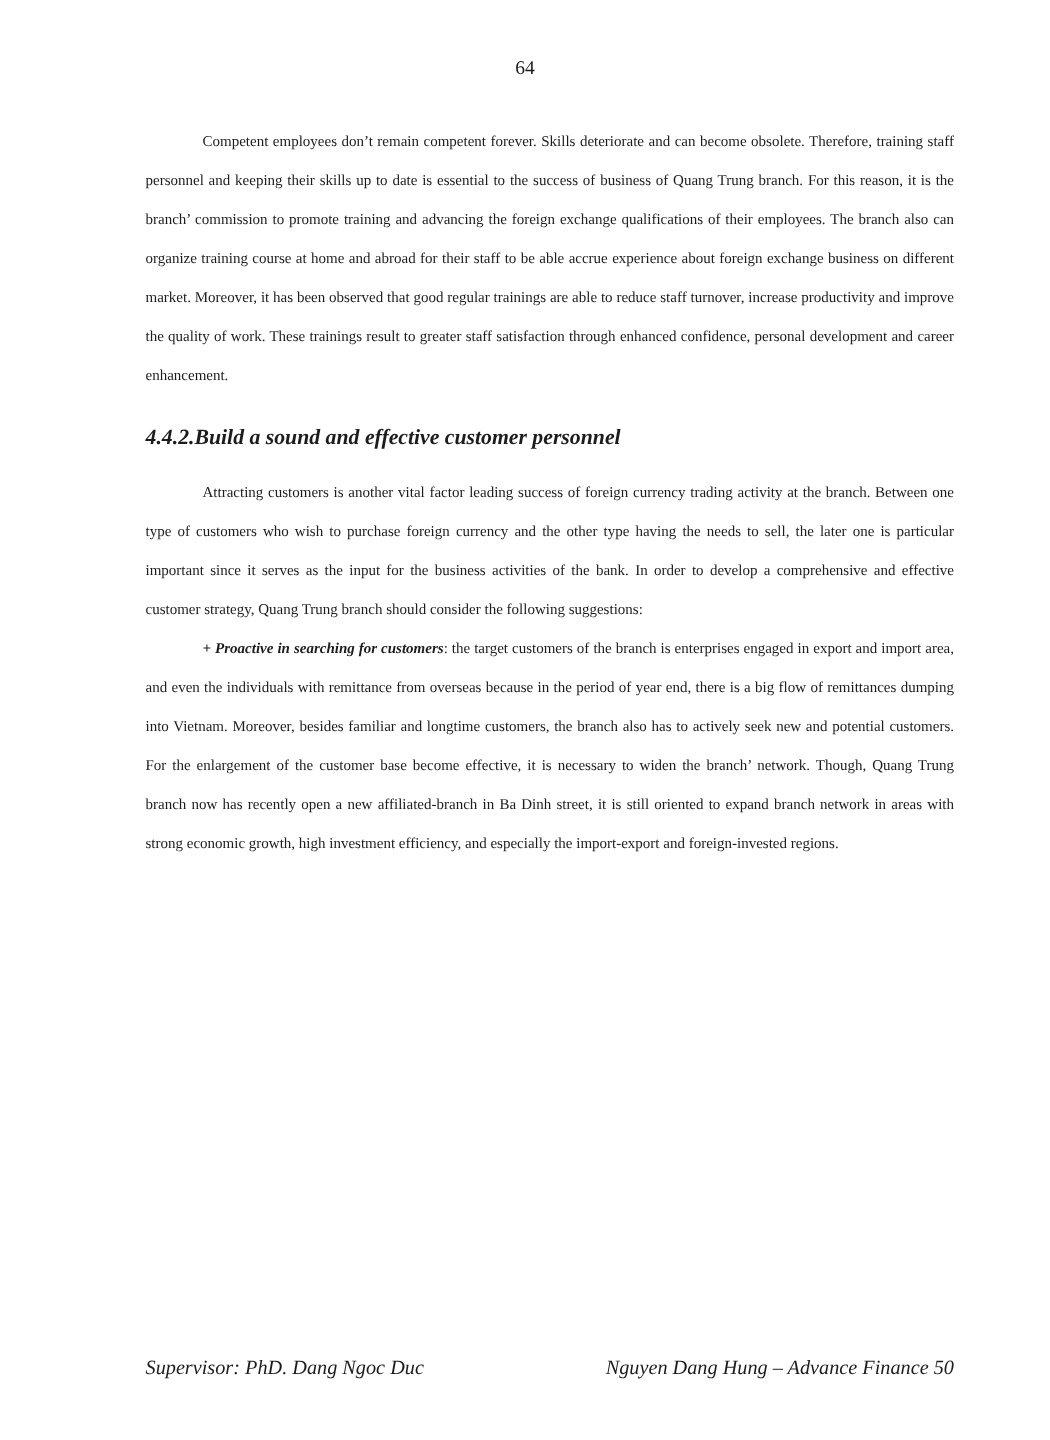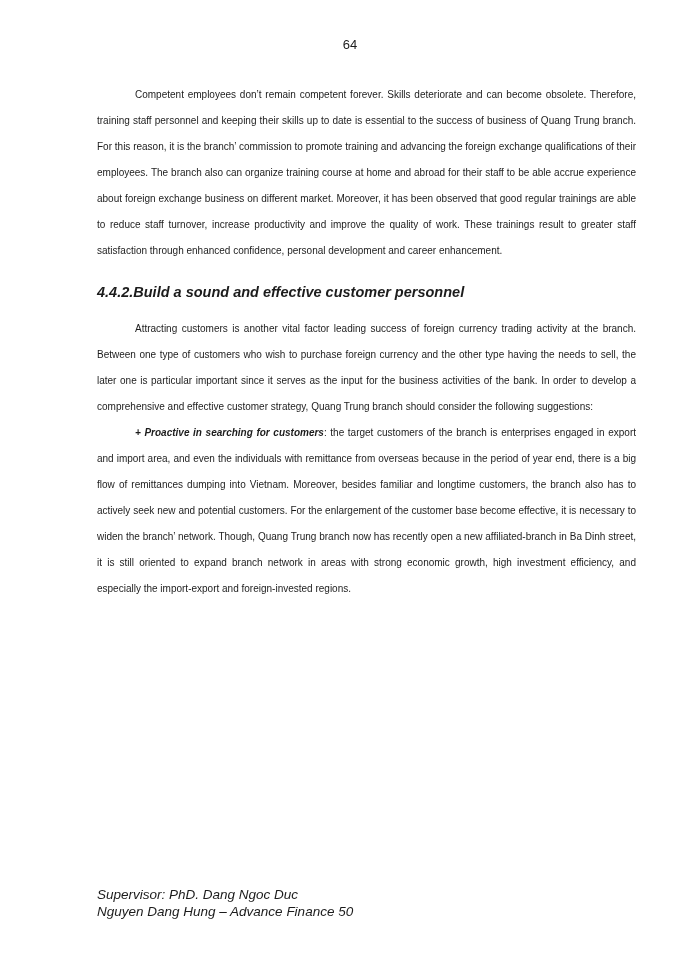--- a/index.html
+++ b/index.html
@@ -6,21 +6,21 @@
     margin: 0;
     padding: 0;
     background: #ffffff;
   }
   .page {
     position: relative;
     width: 700px;
     height: 960px;
     margin: 0 auto;
     background: #ffffff;
-    font-family: Liberation Sans, sans-serif;
+    font-family: Liberation Serif, serif;
     color: #1c1c1c;
     box-sizing: border-box;
     overflow: hidden;
   }
   .page-number {
     position: absolute;
     top: 37px;
     left: 0;
     right: 0;
     text-align: center;
@@ -59,21 +59,20 @@
   .footer {
     position: absolute;
     left: 97px;
     right: 64px;
     bottom: 40px;
     display: flex;
     justify-content: space-between;
     font-style: italic;
     font-size: 13.5px;
     line-height: 17px;
-    flex-direction: column;
   }
 </style>
 </head>
 <body>
 
 <div class="page">
 
   <div class="page-number">64</div>
 
   <div class="content">

